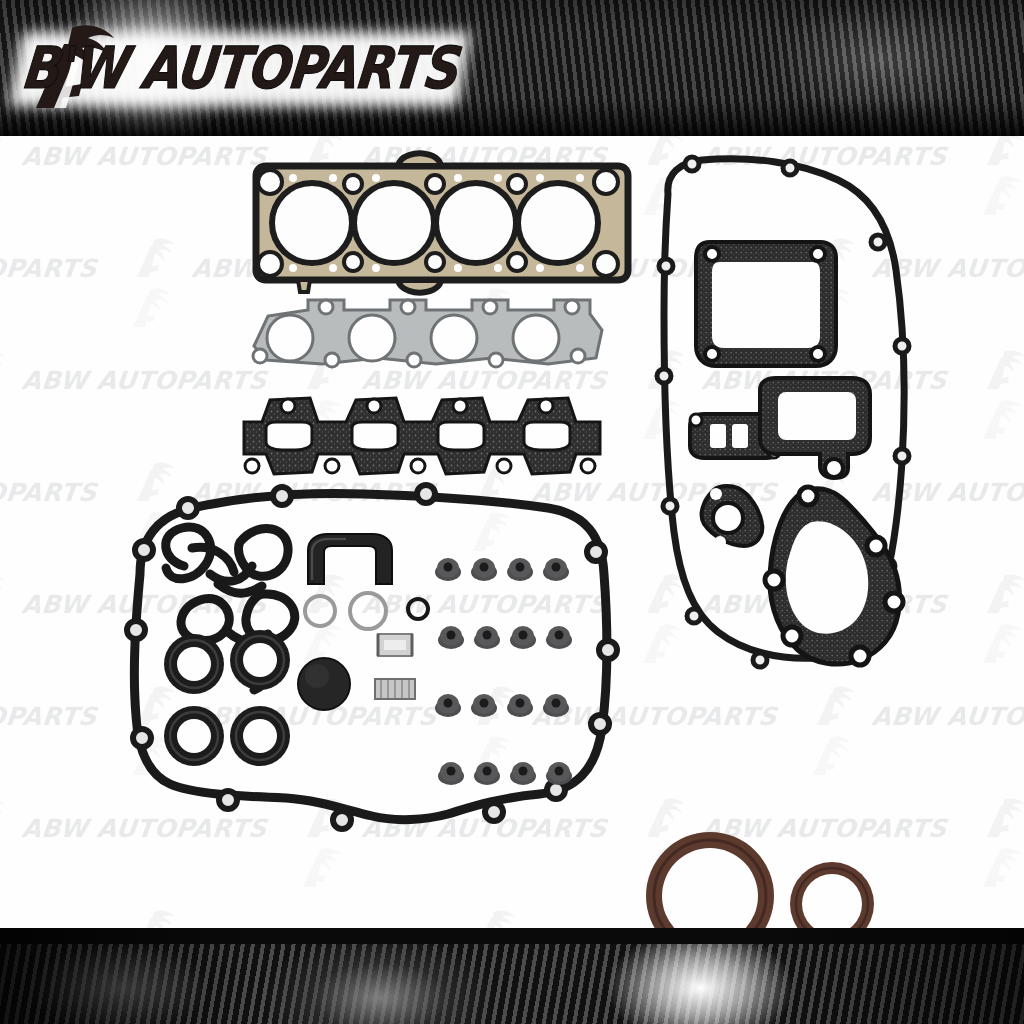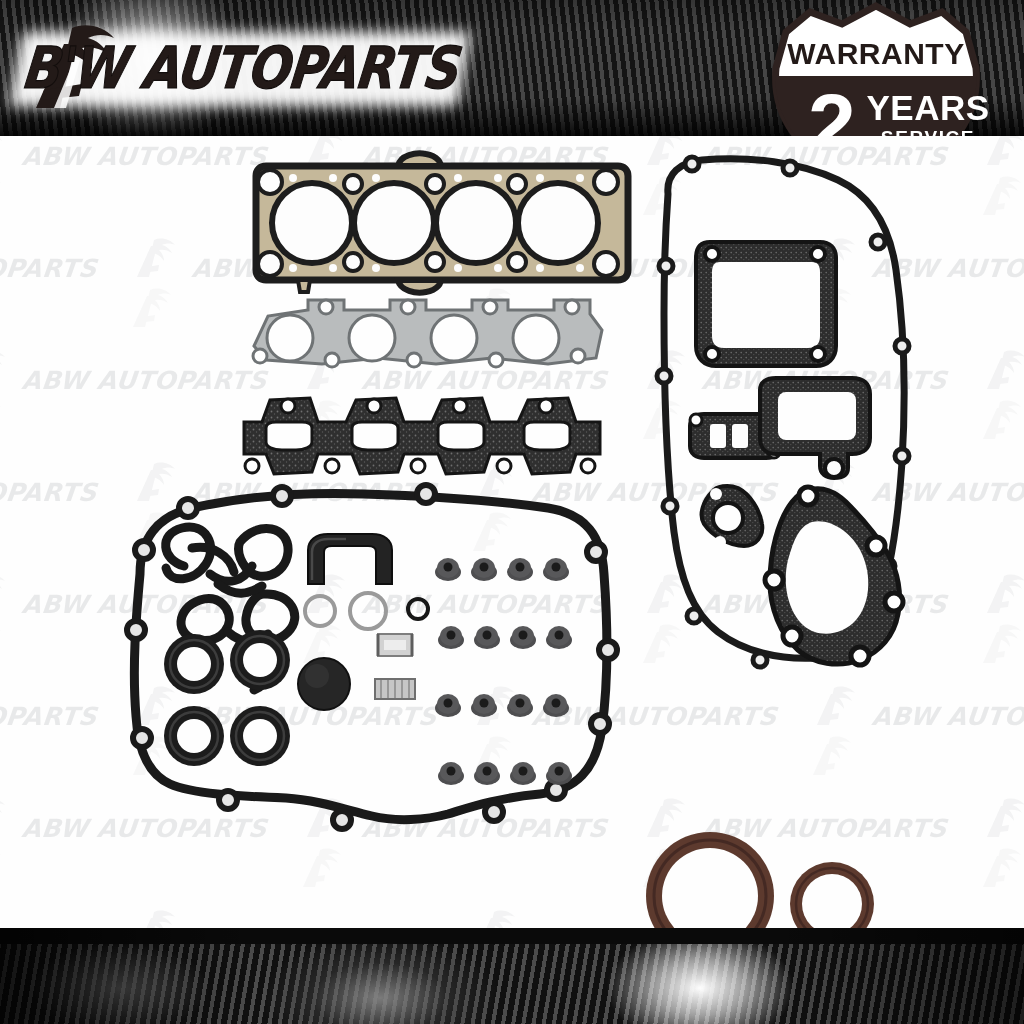--- a/index.html
+++ b/index.html
@@ -100,40 +100,20 @@
           <path d="M42 6 C55 0 74 4 84 16 C76 12 66 12 58 16 C66 18 74 24 78 32
                    C70 26 60 24 52 26 C58 32 62 40 62 47 C56 38 46 32 36 32 Z" fill="#231a18"></path>
           <path d="M6 86 L34 22 L46 22 L30 86 Z" fill="#231a18"></path>
           <path d="M14 68 L52 62 L49 74 L11 78 Z" fill="#231a18"></path>
           <path d="M24 86 L44 38 L50 38 L36 86 Z" fill="#fff" opacity=".85"></path>
         </svg>
       </div>
       <div class="logo-text">B'W AUTOPARTS</div>
     </div>
 
-    <div class="shield">
-      <svg viewBox="0 0 232 196">
-        <defs>
-          <clipPath id="shclip">
-            <path d="M116 4 L150 22 L182 10 L206 30 L216 66 C220 110 200 152 116 190
-                     C32 152 12 110 16 66 L26 30 L50 10 L82 22 Z"></path>
-          </clipPath>
-        </defs>
-        <path d="M116 4 L150 22 L182 10 L206 30 L216 66 C220 110 200 152 116 190
-                 C32 152 12 110 16 66 L26 30 L50 10 L82 22 Z" fill="#ffffff" stroke="#2e2220" stroke-width="7"></path>
-        <g clip-path="url(#shclip)">
-          <rect x="0" y="74" width="232" height="122" fill="#2e2220"></rect>
-        </g>
-        <text class="sh-warranty" x="116" y="62" text-anchor="middle">WARRANTY</text>
-        <text class="sh-num" x="72" y="152" text-anchor="middle">2</text>
-        <text class="sh-years" x="168" y="118" text-anchor="middle">YEARS</text>
-        <text class="sh-service" x="168" y="142" text-anchor="middle">SERVICE</text>
-        <path d="M120 156 L138 172 L176 134 L186 145 L139 190 L110 165 Z" fill="#ffffff"></path>
-      </svg>
-    </div>
   </div>
 
   <div class="main">
 
     <div class="wm-layer" id="wmlayer">
         <div class="wm" style="left: 64px; top: 46px;">ABW AUTOPARTS</div>
         <div class="wm-badge" style="left: 4px; top: 28px;"><svg viewBox="0 0 58 44">
             <path d="M20 4 C27 1 36 3 41 9 C37 7 32 7 28 9 C32 10 36 13 38 17 C34 14 29 13 25 14 C28 17 30 21 30 25 C27 20 22 17 17 17 Z" fill="#b9bcbe"></path>
             <path d="M3 41 L17 10 L23 10 L15 41 Z" fill="#b9bcbe"></path>
             <path d="M7 32 L25 29 L24 35 L6 37 Z" fill="#b9bcbe"></path>

